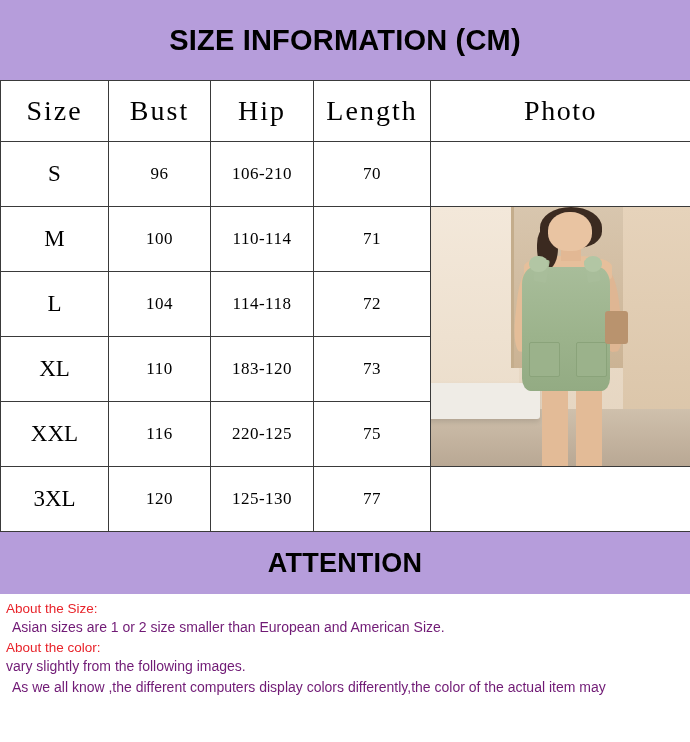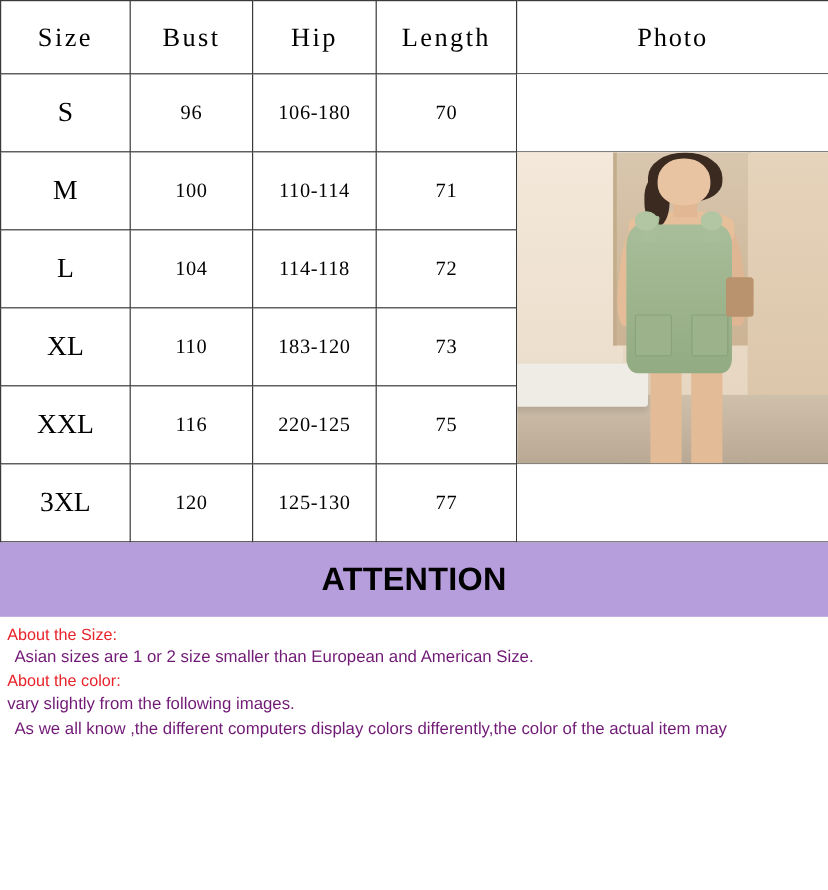--- a/index.html
+++ b/index.html
@@ -56,21 +56,21 @@
   table.size-table td {
     border: 1px solid #3a3a3a;
     text-align: center;
     vertical-align: middle;
     font-family: "Liberation Serif", serif;
     color: #000;
     background: #ffffff;
   }
   table.size-table thead th {
     height: 58px;
-    font-size: 22px;
+    font-size: 28px;
     font-weight: normal;
     letter-spacing: 2px;
   }
   table.size-table thead th.photo-head {
     letter-spacing: 1.5px;
     text-align: center;
   }
   table.size-table tbody td {
     height: 62px;
   }
@@ -293,20 +293,23 @@
     line-height: 1.4;
     margin-bottom: 1px;
   }
   .note-body.indent { text-indent: 6px; }
 </style>
 </head>
 <body>
 
 <div class="sheet">
 
+  <div class="band" id="title-band">
+    <div class="band-title">SIZE INFORMATION (CM)</div>
+  </div>
 
   <table class="size-table">
     <colgroup>
       <col class="c-size">
       <col class="c-bust">
       <col class="c-hip">
       <col class="c-length">
       <col class="c-photo">
     </colgroup>
     <thead>
@@ -315,21 +318,21 @@
         <th>Bust</th>
         <th>Hip</th>
         <th>Length</th>
         <th class="photo-head">Photo</th>
       </tr>
     </thead>
     <tbody>
       <tr>
         <td class="size-cell">S</td>
         <td class="num-cell">96</td>
-        <td class="num-cell">106-180</td>
+        <td class="num-cell">106-210</td>
         <td class="num-cell">70</td>
         <td class="photo-cell first">
           <div class="photo-wrap ph-blank"></div>
         </td>
       </tr>
       <tr>
         <td class="size-cell">M</td>
         <td class="num-cell">100</td>
         <td class="num-cell">110-114</td>
         <td class="num-cell">71</td>

